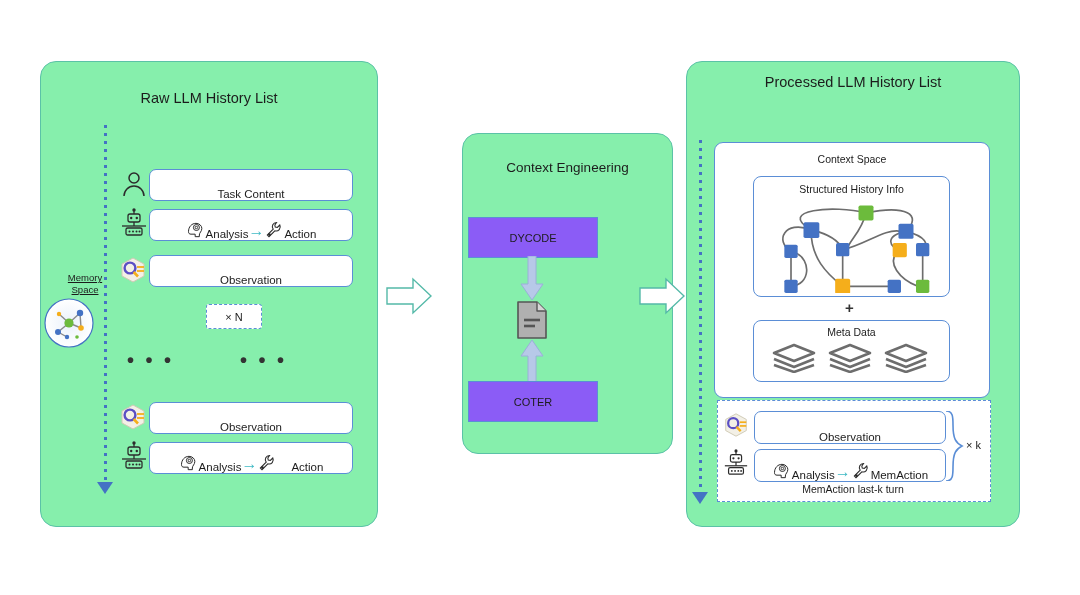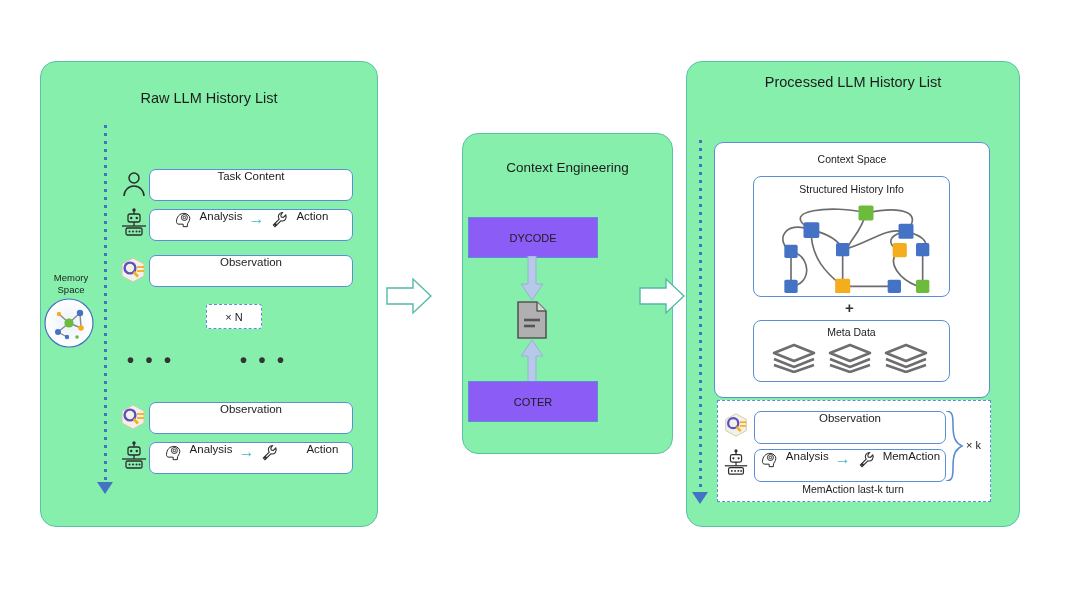--- a/index.html
+++ b/index.html
@@ -14,22 +14,22 @@
   
   .dotline{position:absolute;width:3px;
      background-image:linear-gradient(to bottom,#4472c4 0 3px,transparent 3px 8px);
      background-size:3px 8px;}
   .dotarrow{position:absolute;width:0;height:0;
      border-left:8px solid transparent;border-right:8px solid transparent;
      border-top:12px solid #4472c4;}
 
   
   .rowbox{position:absolute;border:1.3px solid #5b8ed6;border-radius:7px;background:#fff;
-          display:flex;align-items:flex-start;justify-content:center;font-size:11.5px;color:#1c1c1c;}
-  .rowbox.inline{gap:6px;}
+          display:flex;align-items:flex-end;justify-content:center;font-size:11.5px;color:#1c1c1c;}
+  .rowbox.inline{}
 
   
   .ico{position:absolute;display:block;}
   .ico-inline{display:inline-block;vertical-align:middle;}
 
   
   .xn{position:absolute;border:1.1px dashed #5b8ed6;border-radius:3px;background:#fff;
       display:flex;align-items:center;justify-content:center;font-size:11px;color:#1c1c1c;}
 
   .ellipsis{position:absolute;font-size:20px;letter-spacing:3px;color:#333;font-weight:bold;line-height:1;}
@@ -49,21 +49,21 @@
   .caption{position:absolute;width:100%;text-align:center;font-size:10.5px;color:#1c1c1c;}
   .xk{position:absolute;font-size:11px;color:#1c1c1c;}
 </style>
 </head>
 <body>
 
 <div class="panel" style="left:40px;top:61px;width:336px;height:464px;">
   <div class="panel-title" style="top:28px;">Raw LLM History List</div>
 </div>
 
-<div class="memlabel" style="left:41px;top:272px;width:60px;">
+<div class="memlabel" style="left:55px;top:272px;width:60px;text-decoration:underline;">
   <span>Memory</span><br>
   <span>Space</span>
 </div>
 <svg class="ico" style="left:43px;top:297px;" width="52" height="52" viewBox="0 0 52 52">
   <defs>
     <radialGradient id="memglow" cx="50%" cy="50%" r="50%">
       <stop offset="0%" stop-color="#eaf1fb"></stop>
         <stop offset="100%" stop-color="#ffffff"></stop>
     </radialGradient>
   </defs>

